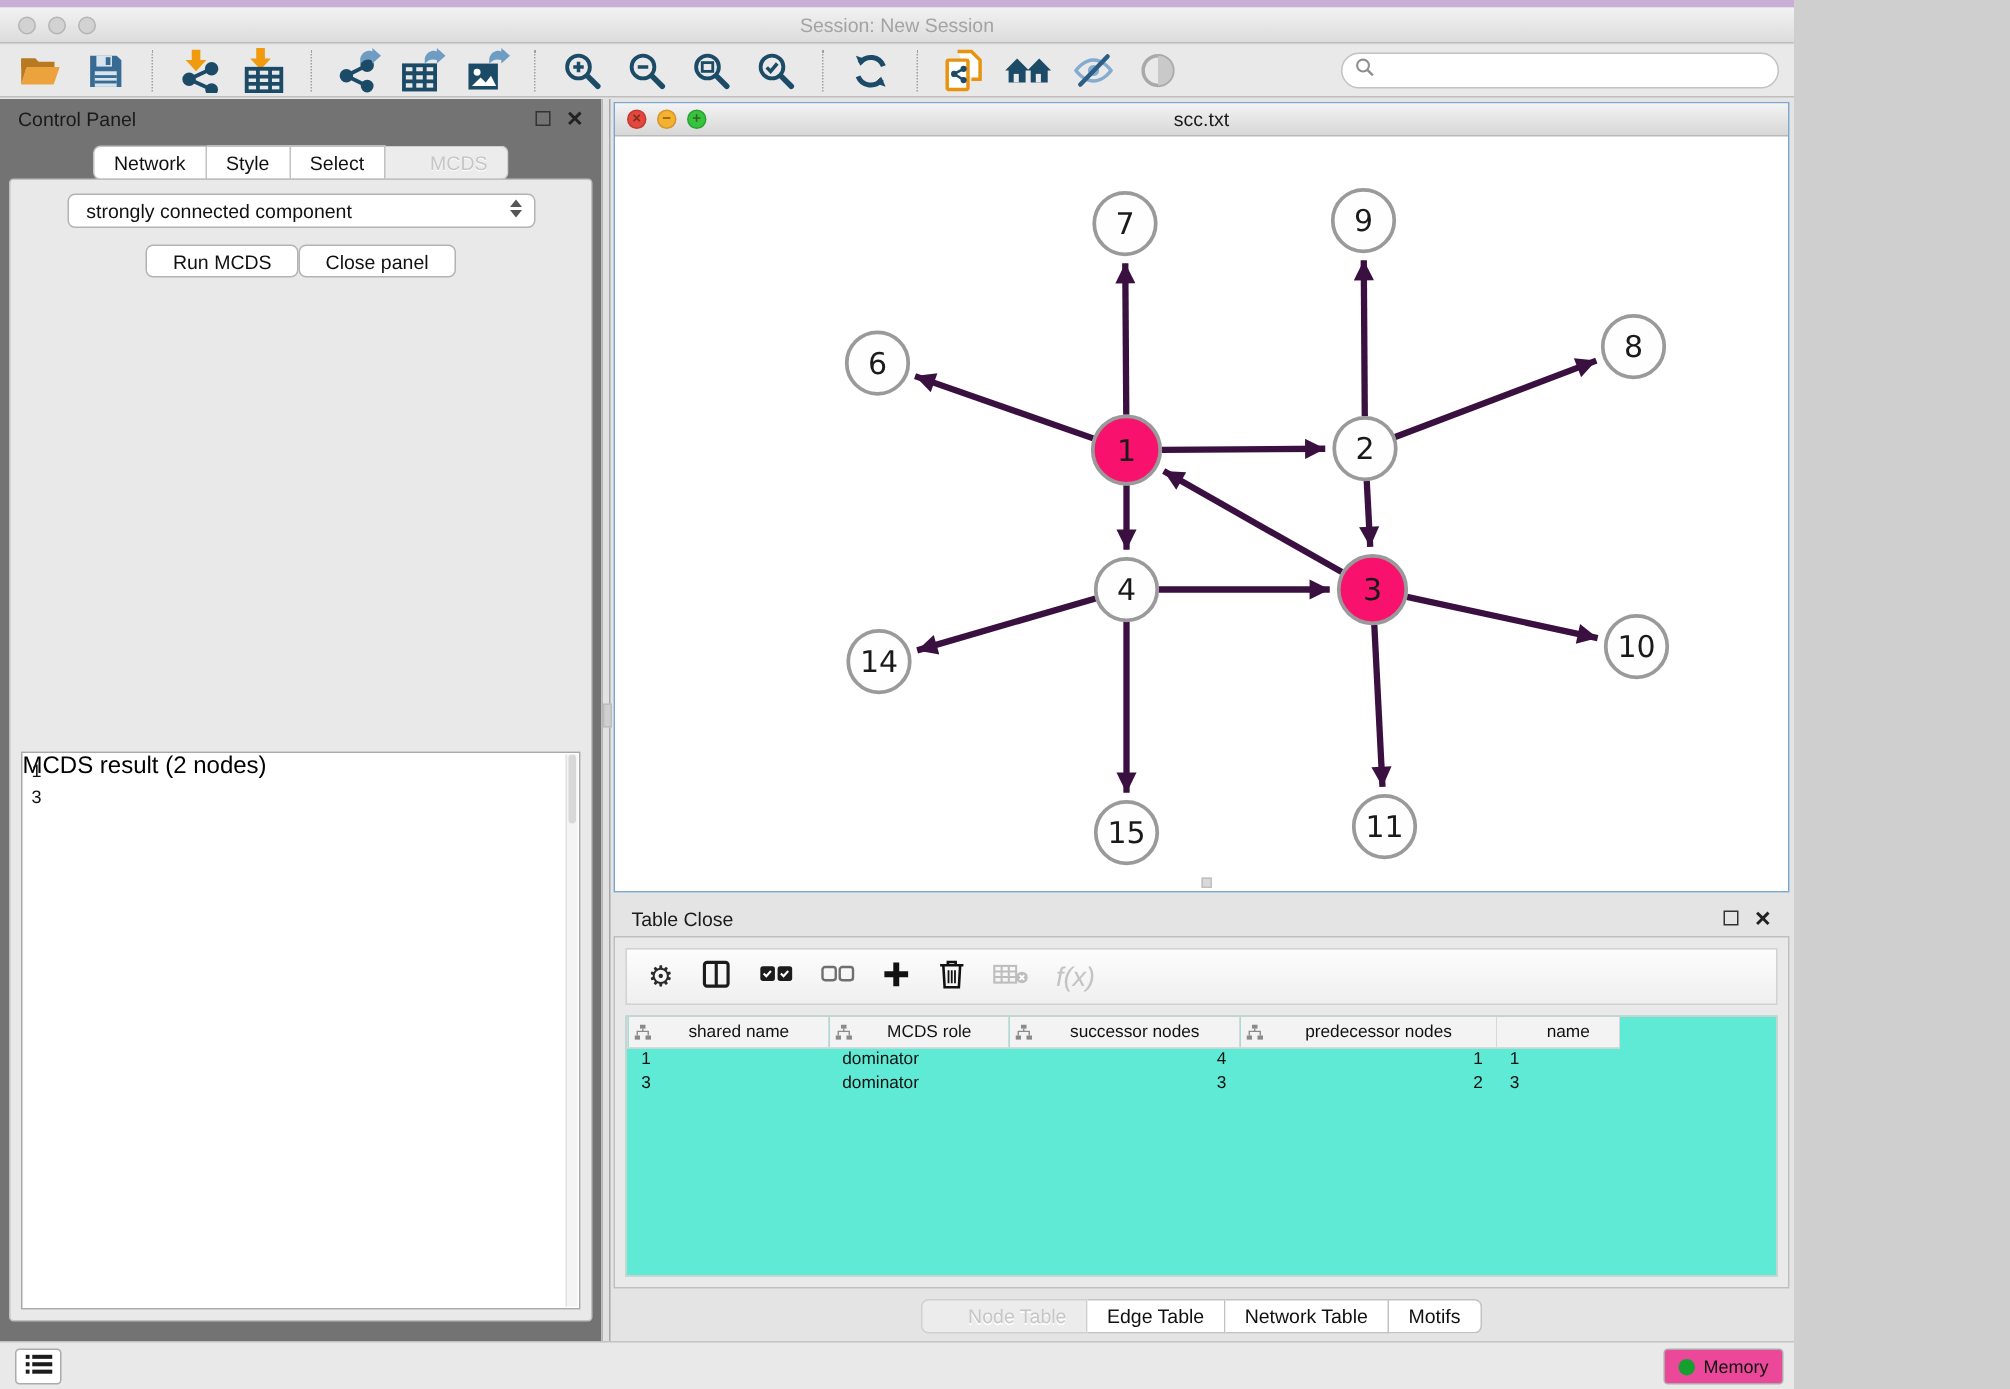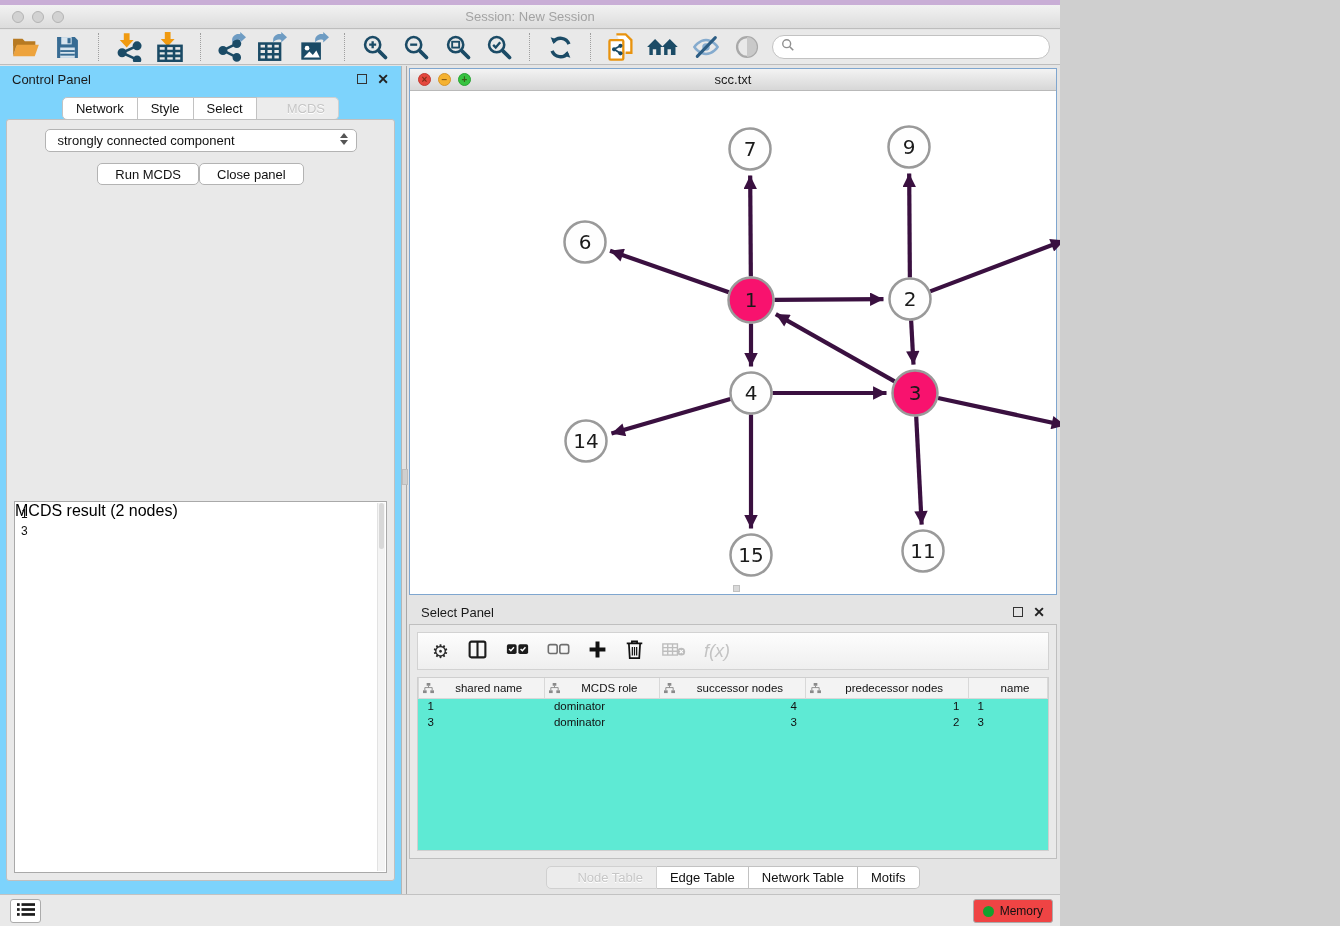--- a/index.html
+++ b/index.html
@@ -1,17 +1,17 @@
 <!DOCTYPE html>
 <html><head>
 <meta charset="utf-8">
 <style>
   * { box-sizing: border-box; }
   body { margin:0; background:#cfcfcf; font-family:"Liberation Sans",sans-serif; }
-  .app { position:relative; width:1060px; height:926px; background:#e4e4e4; overflow:hidden; }
+  .app { position:relative; width:1196px; height:926px; background:#e4e4e4; overflow:hidden; }
 
   
   .macstrip { position:absolute; top:0; left:0; right:0; height:5px; background:#c9aed6; }
   .titlebar { position:absolute; top:5px; left:0; right:0; height:24px;
               background:linear-gradient(#f2f2f2,#dcdcdc); border-bottom:1px solid #bdbdbd; }
   .traffic { position:absolute; left:12px; top:6px; display:flex; gap:8px; }
   .traffic .dot { width:12px; height:12px; border-radius:50%; background:#d2d2d2; border:1px solid #b4b4b4; }
   .apptitle { text-align:center; line-height:24px; color:#a3a3a3; font-size:13px; }
 
   .toolbar { position:absolute; top:30px; left:0; right:0; height:35px; background:#e9e9e9;
@@ -21,21 +21,21 @@
   .tbtn svg { display:block; }
   .sep { width:0; height:28px; border-left:1px dotted #9f9f9f; margin:0 5px; }
   .searchbox { margin-left:auto; width:292px; height:24px; background:#fff; border:1px solid #c2c2c2;
                border-radius:13px; display:flex; align-items:center; padding:0 8px; gap:5px; }
   .searchbox input { border:none; outline:none; flex:1; font-size:12px; background:transparent; }
 
   
   .main { position:absolute; top:66px; left:0; right:0; bottom:32px; }
 
   
-  .control-panel { position:absolute; left:0; top:0; width:401px; height:100%; background:#7dd3fc; }
+  .control-panel { position:absolute; left:0; top:0; width:401px; height:100%; background:#737373; }
   .panel-header { height:26px; display:flex; align-items:center; justify-content:space-between;
                   padding:0 12px; font-size:13px; color:#1a1a1a; }
   .panel-header .hicons { display:flex; gap:10px; align-items:center; color:#333; }
   .hicon-float { width:10px; height:10px; border:1.6px solid #333; display:inline-block; }
   .hicon-close { font-size:14px; font-weight:bold; color:#222; line-height:10px; }
   .cp-tabs { position:absolute; top:31px; left:0; right:0; display:flex; justify-content:center;text-align:right; }
   .tab { border:1px solid #c2c2c2; border-left-width:0; background:#fff; padding:3px 13px;
          font-size:13px; color:#111; }
   .tab.first { border-left-width:1px; border-radius:5px 0 0 5px; }
   .tab.last  { border-radius:0 5px 5px 0; }
@@ -97,21 +97,21 @@
                        font-weight:normal; text-align:center; position:relative; padding:0 4px 0 18px; }
   table.nodetable th .treeicon { position:absolute; left:4px; top:5px; }
   table.nodetable td { height:16px; padding:0 9px; border:none; }
   td.al { text-align:left; } td.ar { text-align:right; }
   .tp-tabs { position:absolute; bottom:3px; left:0; right:0; display:flex; justify-content:center; }
 
   
   .statusbar { position:absolute; left:0; right:0; bottom:0; height:32px; background:#e9e9e9; border-top:1px solid #c2c2c2; }
   .listbtn { position:absolute; left:10px; top:4px; width:31px; height:24px; background:#fff;
              border:1px solid #ababab; border-radius:3px; display:flex; align-items:center; justify-content:center; }
-  .membtn { position:absolute; right:7px; top:4px; height:24px; background:#ef4444; border:1px solid #ababab;
+  .membtn { position:absolute; right:7px; top:4px; height:24px; background:#ec4899; border:1px solid #ababab;
             border-radius:3px; display:flex; align-items:center; gap:6px; padding:0 9px; font-size:12px; color:#111; }
   .memdot { width:11px; height:11px; border-radius:50%; background:#14a02e; }
 </style>
 </head>
 <body>
 
 <div class="app">
 
   <div class="macstrip"></div>
 
@@ -406,21 +406,21 @@
               <text x="341" y="463" text-anchor="middle" dy="7" font-size="20" font-family="&quot;DejaVu Sans&quot;, sans-serif" fill="#1A1A1A">15</text>
               <circle cx="513" cy="459" r="20.5" fill="#FEFEFE" stroke="#9A9A9A" stroke-width="2.5"></circle>
               <text x="513" y="459" text-anchor="middle" dy="7" font-size="20" font-family="&quot;DejaVu Sans&quot;, sans-serif" fill="#1A1A1A">11</text>
             </svg>
         </div>
         <div class="net-grip"></div>
       </div>
 
       <div class="table-panel">
         <div class="panel-header">
-          <span>Select Panel</span>
+          <span>Table Close</span>
           <span class="hicons">
             <span class="hicon-float"></span>
             <span class="hicon-close">✕</span>
           </span>
         </div>
         <div class="tp-body">
           <div class="tp-toolbar">
             <button class="ttbtn">
                 <span class="gear-glyph">⚙</span>
               </button>

